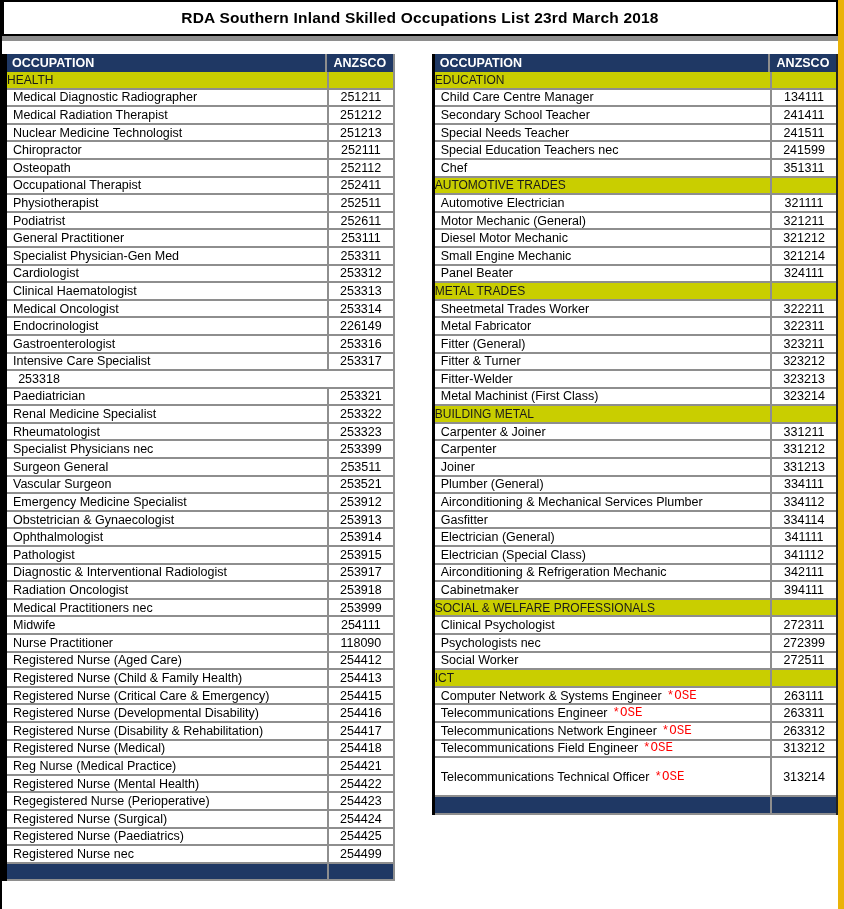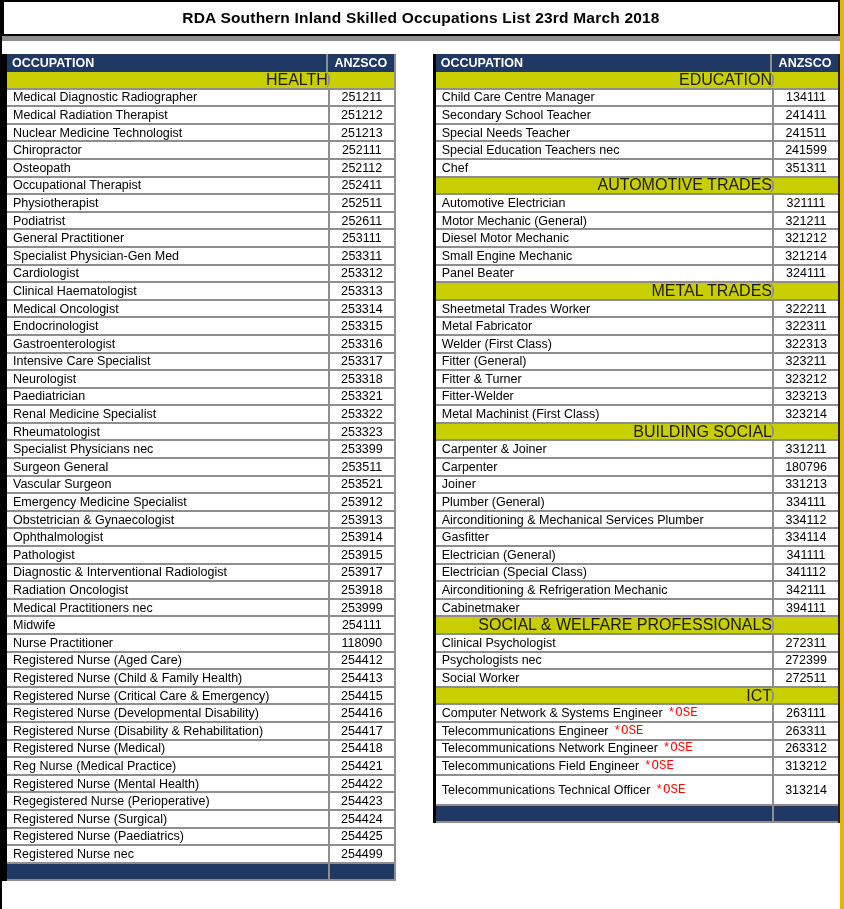--- a/index.html
+++ b/index.html
@@ -1,39 +1,39 @@
 <!DOCTYPE html>
 <html style="--navy: #1F3864; --lime: #C9CE00; --gray: #8E8E8E; --red: #FF0000;"><head>
 <meta charset="utf-8">
 <style>
   html,body{margin:0;padding:0;background:#ffffff;}
   body{width:844px;height:909px;overflow:hidden;font-family:"Liberation Sans",sans-serif;color:#000;}
   .page{position:relative;width:844px;height:909px;box-sizing:border-box;
-        border-left:2px solid #000;border-top:0;border-right:4px solid #eab308;}
+        border-left:2px solid #000;border-top:0;border-right:6px solid #eab308;}
   .title-box{box-sizing:border-box;height:36px;border:2px solid #000;
              display:flex;align-items:center;justify-content:center;
              font-size:15.5px;font-weight:bold;letter-spacing:.2px;}
   .gray-bar{height:5px;background:var(--gray,#8E8E8E);}
   .gap{height:13px;background:#fff;}
   .tables{display:flex;align-items:flex-start;gap:17px;}
   .tbl{box-sizing:border-box;}
   .tbl-left{width:409px;border-left:5px solid #000;border-right:2px solid var(--gray,#8E8E8E);}
   .tbl-spacer{width:3px;}
   .tbl-right{width:423px;border-left:3px solid #000;border-right:2px solid #222;}
   .hdr-row{display:flex;height:18px;background:var(--navy,#1F3864);color:#fff;
            font-size:12.5px;font-weight:bold;align-items:stretch;}
   .hdr-occ{flex:1;display:flex;align-items:center;padding-left:5px;border-right:2px solid var(--gray,#8E8E8E);}
   .hdr-code{width:66px;display:flex;align-items:center;justify-content:center;}
   .row{display:flex;height:17.6px;box-sizing:border-box;border-bottom:2px solid var(--gray,#8E8E8E);background:#fff;}
-  .row.tall{height:30px;}
+  .row.tall{height:39px;}
   .occ{flex:1;display:flex;align-items:center;padding-left:6px;font-size:12.5px;
        border-right:2px solid var(--gray,#8E8E8E);white-space:nowrap;overflow:hidden;}
   .code{width:64px;display:flex;align-items:center;justify-content:center;font-size:12.5px;}
   .row.section{background:var(--lime,#C9CE00);}
-  .row.section .occ{justify-content:flex-end;padding-left:0;font-size:16px;color:#1a1a1a;border-radius:6px;}
+  .row.section .occ{justify-content:flex-start;padding-left:0;font-size:12px;color:#1a1a1a;}
   .row.section .code{background:var(--lime,#C9CE00);}
   .row.footer{background:var(--navy,#1F3864);}
   .row.footer .code{background:var(--navy,#1F3864);}
   .ose{color:var(--red,#FF0000);margin-left:5px;font-family:Liberation Mono, monospace;}
 </style>
 </head>
 <body>
 
 <div class="page">
 
@@ -133,38 +133,35 @@
           <div class="row item">
             <div class="occ">
               <span>Medical Oncologist</span>
             </div>
             <div class="code">253314</div>
           </div>
           <div class="row item">
             <div class="occ">
               <span>Endocrinologist</span>
             </div>
-            <div class="code">253315</div>
+            <div class="code">226149</div>
           </div>
           <div class="row item">
             <div class="occ">
               <span>Gastroenterologist</span>
             </div>
             <div class="code">253316</div>
           </div>
           <div class="row item">
             <div class="occ">
               <span>Intensive Care Specialist</span>
             </div>
             <div class="code">253317</div>
           </div>
           <div class="row item">
-            <div class="occ">
-              <span>Neurologist</span>
-            </div>
             <div class="code">253318</div>
           </div>
           <div class="row item">
             <div class="occ">
               <span>Paediatrician</span>
             </div>
             <div class="code">253321</div>
           </div>
           <div class="row item">
             <div class="occ">
@@ -422,26 +419,20 @@
             <div class="code">322211</div>
           </div>
           <div class="row item">
             <div class="occ">
               <span>Metal Fabricator</span>
             </div>
             <div class="code">322311</div>
           </div>
           <div class="row item">
             <div class="occ">
-              <span>Welder (First Class)</span>
-            </div>
-            <div class="code">322313</div>
-          </div>
-          <div class="row item">
-            <div class="occ">
               <span>Fitter (General)</span>
             </div>
             <div class="code">323211</div>
           </div>
           <div class="row item">
             <div class="occ">
               <span>Fitter &amp; Turner</span>
             </div>
             <div class="code">323212</div>
           </div>
@@ -452,35 +443,35 @@
             <div class="code">323213</div>
           </div>
           <div class="row item">
             <div class="occ">
               <span>Metal Machinist (First Class)</span>
             </div>
             <div class="code">323214</div>
           </div>
           <div class="row section">
             <div class="occ">
-              <span>BUILDING SOCIAL</span>
+              <span>BUILDING METAL</span>
             </div>
             <div class="code"></div>
           </div>
           <div class="row item">
             <div class="occ">
               <span>Carpenter &amp; Joiner</span>
             </div>
             <div class="code">331211</div>
           </div>
           <div class="row item">
             <div class="occ">
               <span>Carpenter</span>
             </div>
-            <div class="code">180796</div>
+            <div class="code">331212</div>
           </div>
           <div class="row item">
             <div class="occ">
               <span>Joiner</span>
             </div>
             <div class="code">331213</div>
           </div>
           <div class="row item">
             <div class="occ">
               <span>Plumber (General)</span>

